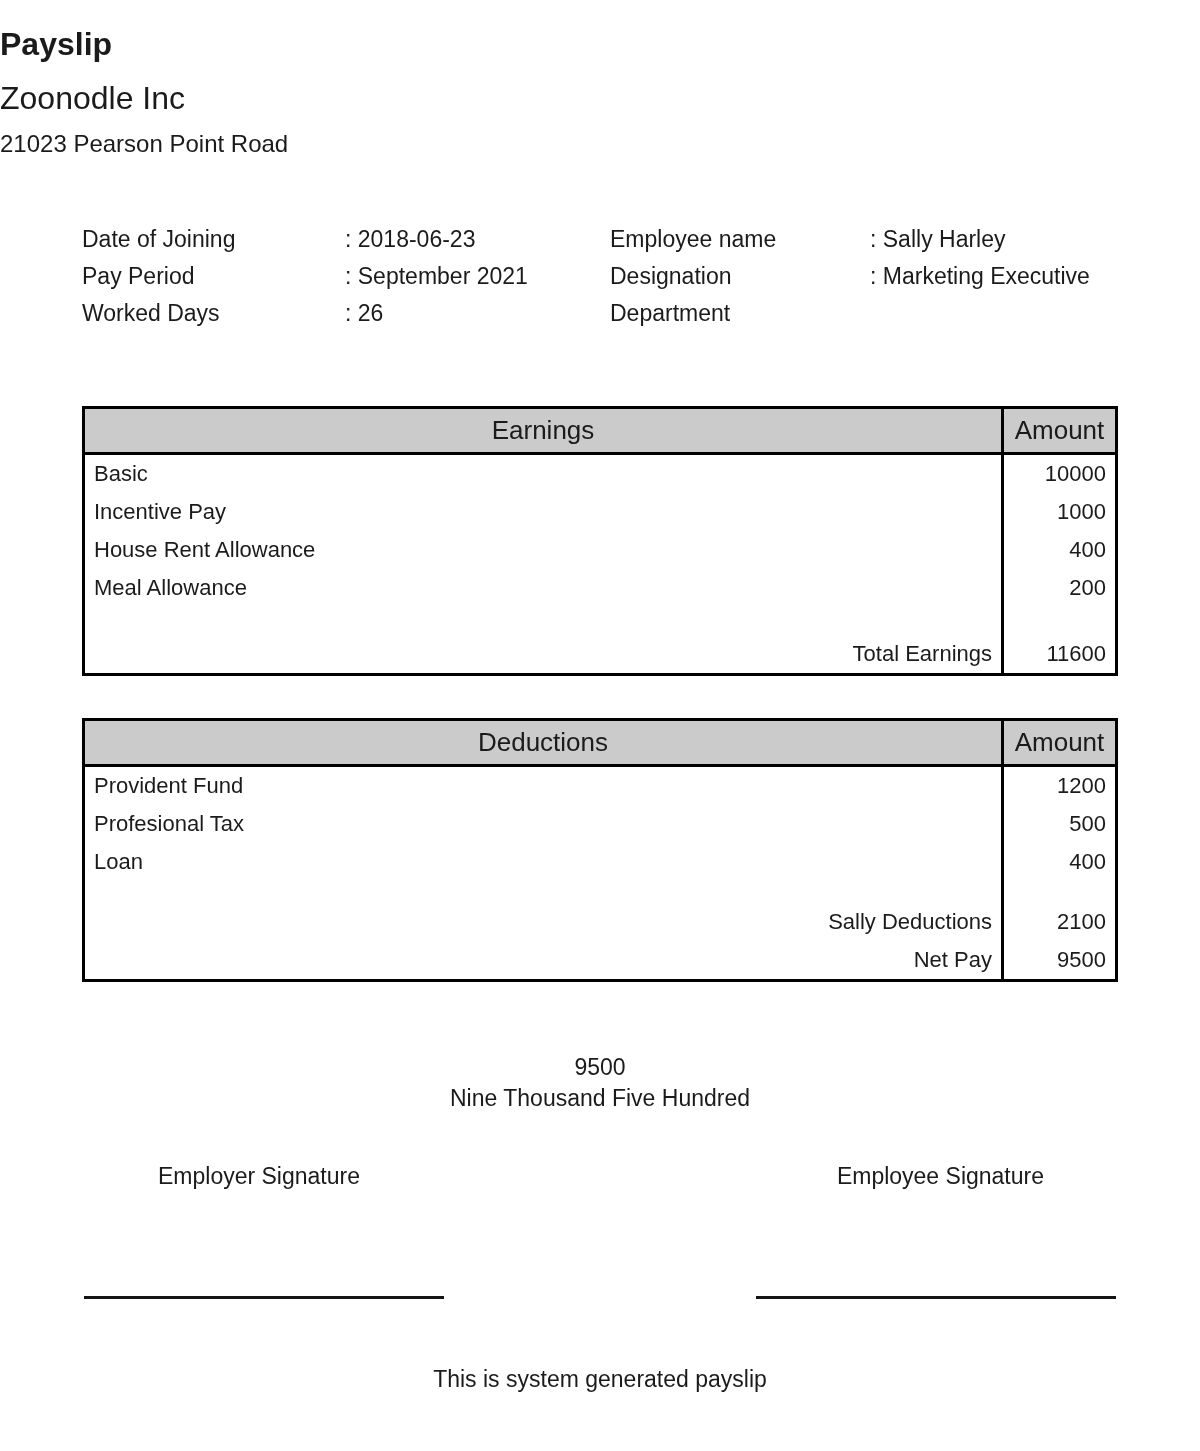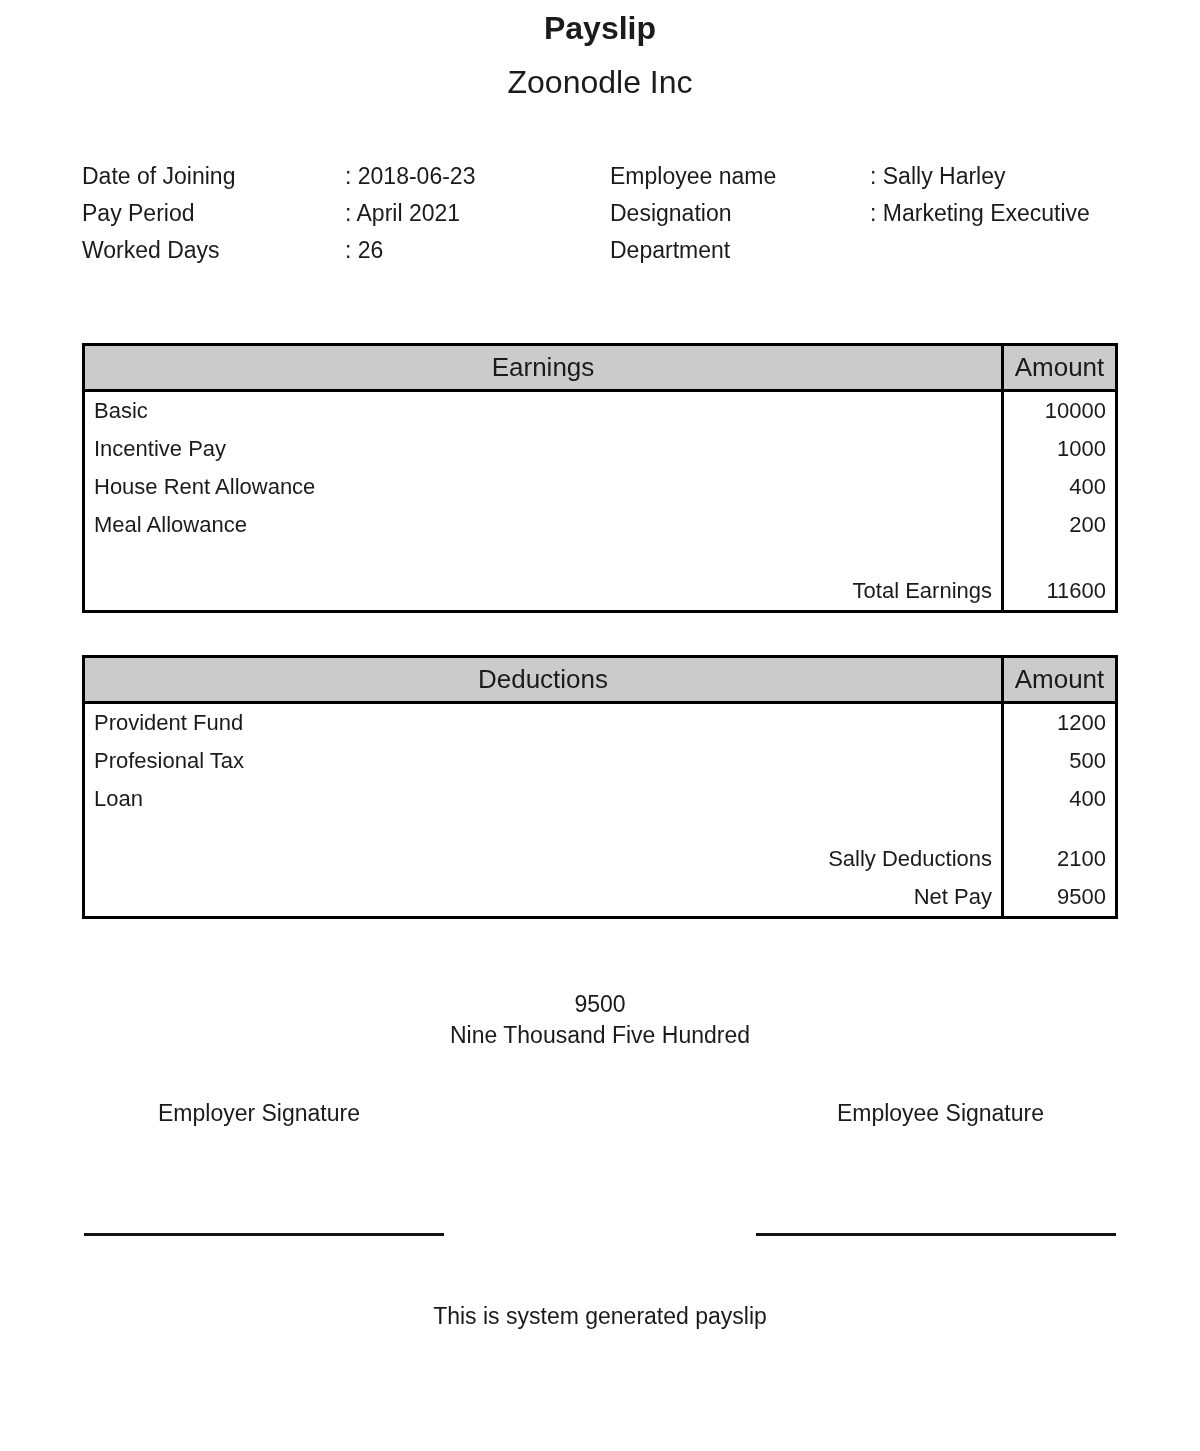--- a/index.html
+++ b/index.html
@@ -7,21 +7,21 @@
   body {
     width: 1200px;
     height: 1451px;
     background: #ffffff;
     color: #1b1b1b;
     font-family: "Liberation Sans", sans-serif;
     overflow: hidden;
   }
 
   
-  .doc-header { text-align: center; padding-top: 10px; }
+  .doc-header { text-align: left; padding-top: 26px; }
   .doc-title { font-size: 32px; font-weight: 700; line-height: 36px; margin: 0 0 22px 0; }
   .doc-company { font-size: 32px; line-height: 28px; margin: 0 0 17px 0; }
   .doc-address { font-size: 24px; line-height: 30px; }
 
   
   .info-section { display: flex; margin: 62px 82px 0 82px; }
   .info-col-left { width: 528px; }
   .info-col-right { flex: 1; }
   .info-row { display: flex; font-size: 23px; line-height: 37px; }
   .info-col-left .info-label { width: 263px; flex: none; }
@@ -65,32 +65,33 @@
   
   .doc-footer { text-align: center; margin-top: 66px; font-size: 23px; line-height: 28px; }
 </style>
 </head>
 <body>
 
 <div class="doc-header">
   <div class="doc-title">Payslip</div>
   <div class="doc-company">Zoonodle Inc</div>
   <div class="doc-address">
+    <div>21023 Pearson Point Road</div>
   </div>
 </div>
 
 <div class="info-section">
   <div class="info-col-left">
     <div class="info-row">
       <span class="info-label">Date of Joining</span>
       <span class="info-value">: 2018-06-23</span>
     </div>
     <div class="info-row">
       <span class="info-label">Pay Period</span>
-      <span class="info-value">: April 2021</span>
+      <span class="info-value">: September 2021</span>
     </div>
     <div class="info-row">
       <span class="info-label">Worked Days</span>
       <span class="info-value">: 26</span>
     </div>
   </div>
   <div class="info-col-right">
     <div class="info-row">
       <span class="info-label">Employee name</span>
       <span class="info-value">: Sally Harley</span>

